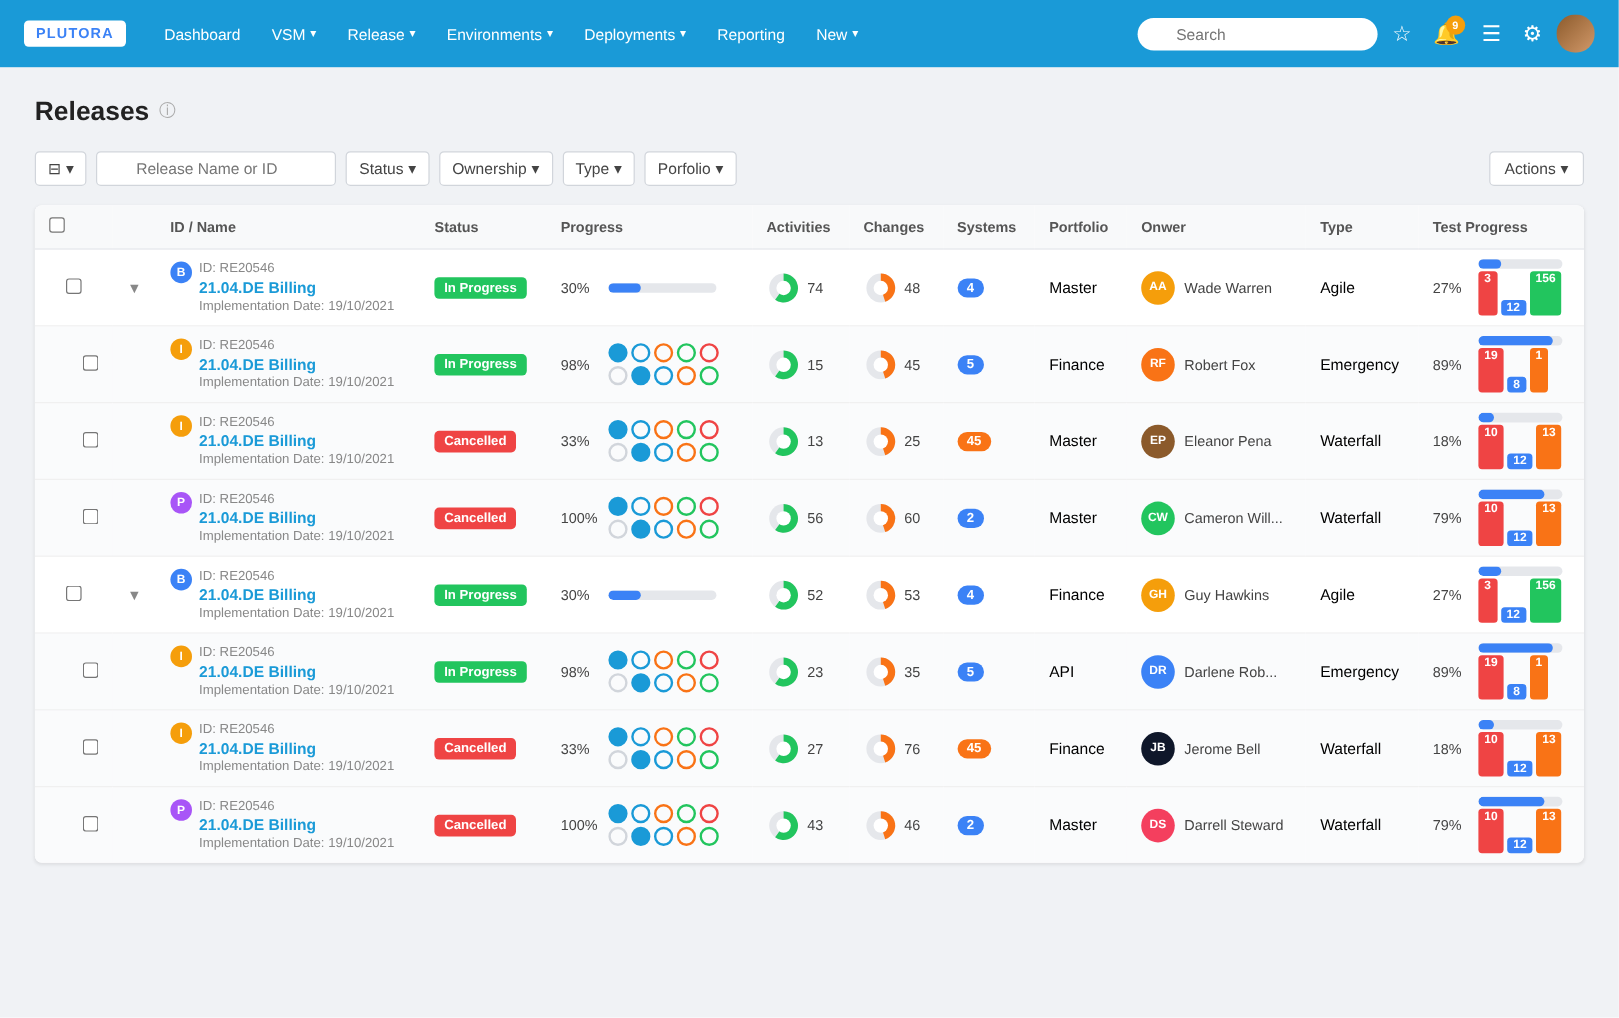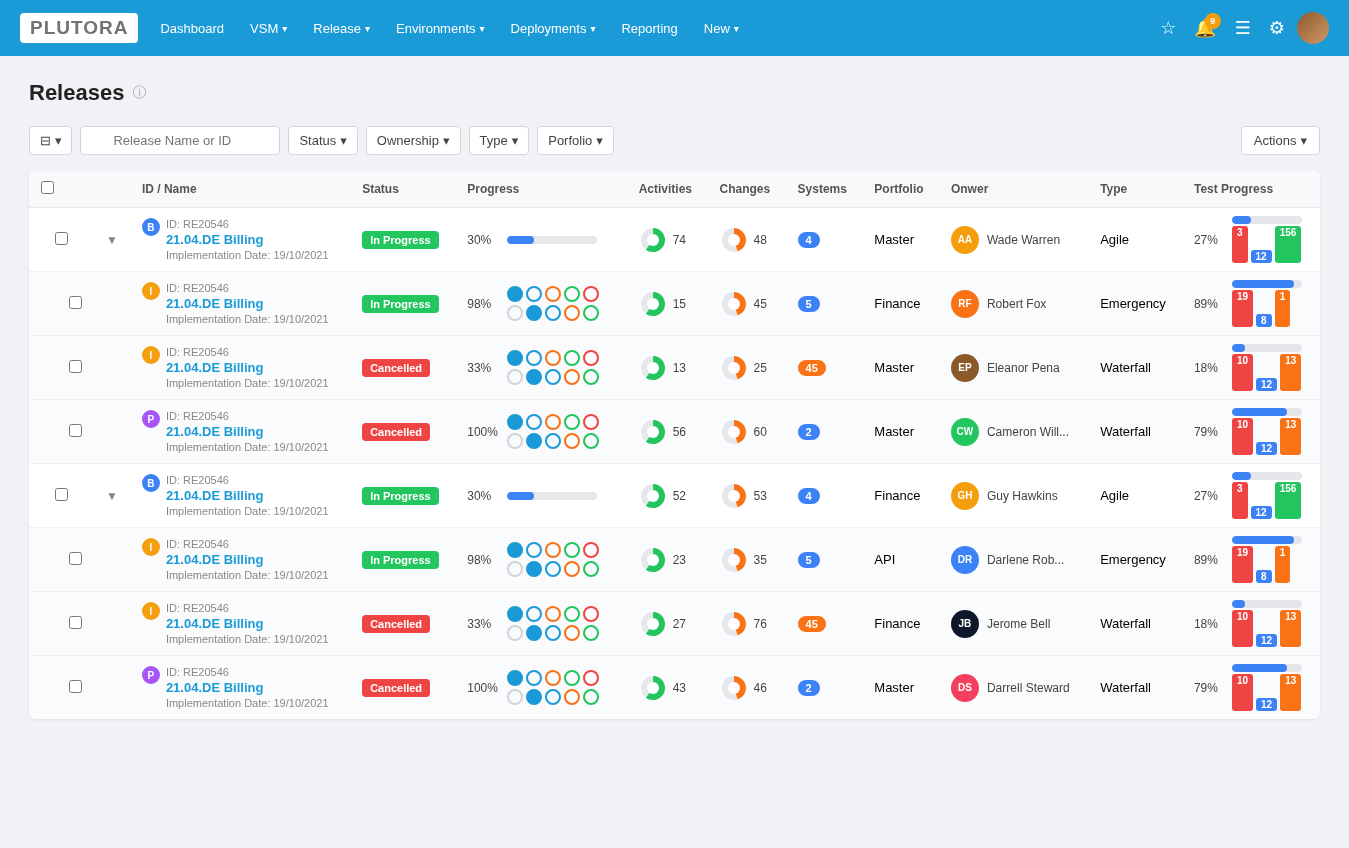--- a/index.html
+++ b/index.html
@@ -5,24 +5,24 @@
     * { box-sizing: border-box; margin: 0; padding: 0; }
     body { font-family: -apple-system, BlinkMacSystemFont, 'Segoe UI', sans-serif; background: #f0f2f5; font-size: 13px; }
 
     
     .navbar {
       background: #1a9ad7;
       display: flex; align-items: center;
       padding: 0 20px; height: 56px; gap: 6px;
     }
     .logo {
-      background: white; color: #737373;
-      font-weight: 900; font-size: 19px;
+      background: white; color: #3b82f6;
+      font-weight: 900; font-size: 12px;
       padding: 4px 10px; border-radius: 4px;
-      margin-right: 6px; letter-spacing: 1px;
+      margin-right: 16px; letter-spacing: 1px;
     }
     .nav-link {
       color: white; font-size: 13px; cursor: pointer;
       padding: 4px 10px; border-radius: 4px;
       display: flex; align-items: center; gap: 4px;
       white-space: nowrap;
     }
     .nav-chevron { font-size: 10px; }
     .nav-spacer { flex: 1; }
     .search-bar {
@@ -174,20 +174,24 @@
   <div class="nav-link">
     <span>Reporting</span>
   </div>
   <div class="nav-link">
     <span>New</span>
     <span class="nav-chevron">▾</span>
   </div>
 
   <div class="nav-spacer"></div>
 
+  <div class="search-wrapper">
+    <span class="search-icon-nav">🔍</span>
+    <input class="search-bar" type="text" placeholder="Search" style="">
+  </div>
 
   <div class="nav-icon">☆</div>
   <div class="nav-icon">
     🔔
     <div class="badge">9</div>
   </div>
   <div class="nav-icon">☰</div>
   <div class="nav-icon">⚙</div>
   <div class="avatar">
     <div class="avatar-img"></div>

